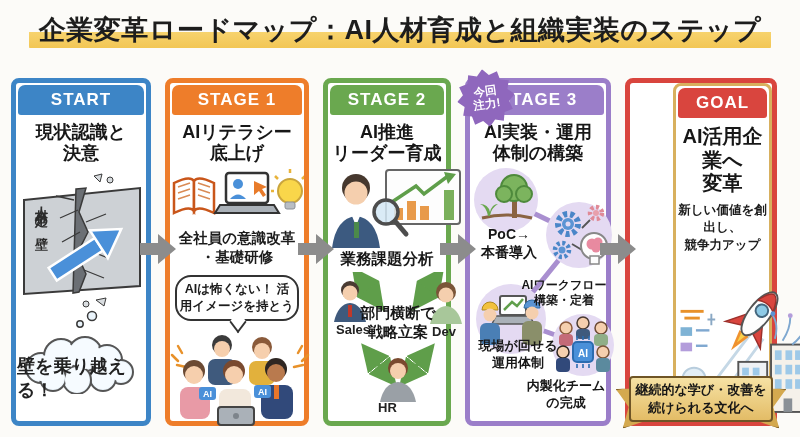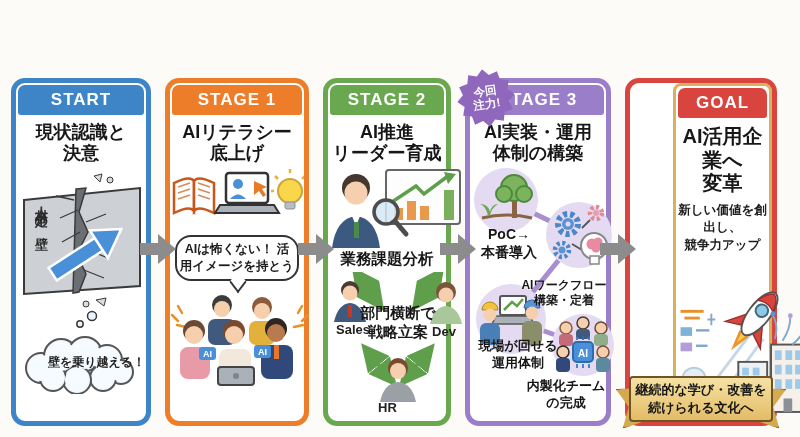--- a/index.html
+++ b/index.html
@@ -5,37 +5,37 @@
   html,body{margin:0;padding:0;}
   body{width:800px;height:437px;background:#fcfbf8;font-family:"Liberation Sans","DejaVu Sans",sans-serif;overflow:hidden;}
   .canvas{position:relative;width:800px;height:437px;}
   
   .title-wrap{position:absolute;top:10px;left:0;right:0;text-align:center;}
   .main-title{display:inline-block;font-size:27px;font-weight:800;color:#1d1d1d;letter-spacing:.5px;
     background:linear-gradient(transparent 54%, #f7d36e 54%, #f2c654 96%, transparent 96%);
     padding:2px 10px;border-radius:4px;}
   
   .row{position:absolute;top:78px;left:11px;display:flex;height:348px;}
-  .col{position:relative;background:#ffffff;border-radius:14px;display:flex;flex-direction:column;box-sizing:border-box;}
+  .col{position:relative;background:#ffffff;border-radius:8px;display:flex;flex-direction:column;box-sizing:border-box;}
   .col{border:5px solid var(--c);}
   .col-header{flex:none;height:30px;margin:2px 2px 0 2px;background:var(--c);color:#fff;font-weight:800;
     font-size:17px;letter-spacing:1px;display:flex;align-items:center;justify-content:center;border-radius:7px 7px 3px 3px;}
   .col-title{flex:none;text-align:center;font-weight:800;color:#171717;font-size:18px;line-height:1.18;
     margin:7px 1px 2px 1px;white-space:pre-line;}
   .col-body{flex:1;position:relative;}
   .pre{white-space:pre-line;}
   
   .arrow-cell{position:relative;width:14px;flex:none;}
   .arrow-cell svg{position:absolute;left:-11px;top:156px;z-index:6;}
   
   .wall-wrap{position:relative;width:134px;height:158px;margin:4px auto 0 auto;}
   .wall-label{position:absolute;left:16px;top:26px;writing-mode:vertical-rl;text-orientation:upright;
     font-size:13px;font-weight:800;color:#2b2b2b;letter-spacing:3px;}
   .cloud-wrap{position:relative;width:128px;height:64px;margin:2px auto 0 auto;}
-  .cloud-text{position:absolute;left:0;right:0;top:24px;text-align:right;font-size:12px;font-weight:800;color:#222;}
+  .cloud-text{position:absolute;left:0;right:0;top:24px;text-align:left;font-size:18px;font-weight:800;color:#222;}
   
   .s1-icons{display:block;margin:3px auto 0 auto;}
   .s1-body{font-size:14.5px;font-weight:800;text-align:center;line-height:1.3;margin-top:2px;color:#1c1c1c;}
   .bubble{position:relative;margin:8px 5px 0 5px;border:2px solid #333;border-radius:16px;background:#fff;
     padding:4px 2px;text-align:center;font-size:12.5px;font-weight:800;line-height:1.35;color:#1c1c1c;}
   .bubble:after{content:"";position:absolute;left:50%;bottom:-10px;margin-left:-6px;width:12px;height:12px;
     background:#fff;border-right:2px solid #333;border-bottom:2px solid #333;transform:rotate(45deg) skew(8deg,8deg);}
   .s1-people{display:block;margin:6px auto 0 auto;}
   
   .s2-illus{display:block;margin:2px auto 0 auto;}
@@ -75,20 +75,23 @@
   .ribbon .end.r{right:-2px;clip-path:polygon(100% 0,0 12%,0 88%,100% 100%,70% 50%);transform:rotate(10deg);}
   .ribbon .band{position:absolute;left:8px;right:8px;top:0;height:42px;background:linear-gradient(180deg,#f6e2a4,#e3bc66);
     border:2px solid #6f5526;border-radius:4px;display:flex;align-items:center;justify-content:center;
     text-align:center;font-size:13px;font-weight:800;color:#161616;line-height:1.35;white-space:pre-line;}
 </style>
 </head>
 <body>
 
 <div class="canvas">
 
+  <div class="title-wrap">
+    <span class="main-title">企業変革ロードマップ：AI人材育成と組織実装のステップ</span>
+  </div>
 
   <div class="row">
 
     <div class="col" style="--c:#3d85c6;width:140px;">
       <div class="col-header">START</div>
       <div class="col-title">現状認識と
 決意</div>
       <div class="col-body">
         <div class="wall-wrap">
           <svg width="134" height="158" viewBox="0 0 134 158">
@@ -159,20 +162,22 @@
             <path d="M60,30 Q68,21 76,30 Z" fill="#4a90d9"></path>
             <polygon points="84,12 84,26 89,22 93,28 96,26 92,20 97,18" fill="#e87b2a"></polygon>
             <polygon points="50,36 104,36 109,44 45,44" fill="#aab1b8" stroke="#333" stroke-width="2"></polygon>
           </g>
           <g>
             <circle cx="120" cy="22" r="12" fill="#f9d64a" stroke="#caa53d" stroke-width="2"></circle>
             <rect x="115" y="33" width="10" height="7" rx="2" fill="#b9bec4" stroke="#8b9096"></rect>
             <path d="M120,4 L120,0 M132,10 L135,7 M108,10 L105,7 M134,22 L138,22 M104,22 L101,22" stroke="#e8b33b" stroke-width="2.5"></path>
           </g>
         </svg>
+        <div class="s1-body pre">全社員の意識改革
+・基礎研修</div>
         <div class="bubble">AIは怖くない！
 活用イメージを持とう</div>
         <svg class="s1-people" width="140" height="100" viewBox="0 0 140 100">
           <path d="M8,34 L2,28 M12,26 L8,19 M16,40 L7,38" stroke="#e8912a" stroke-width="2.5" stroke-linecap="round"></path>
           <path d="M132,34 L138,28 M128,26 L132,19 M124,40 L133,38" stroke="#e8912a" stroke-width="2.5" stroke-linecap="round"></path>
           <circle cx="52" cy="18" r="10" fill="#3b3b3b"></circle>
             <circle cx="52" cy="22" r="8" fill="#f6cfad"></circle>
           <rect x="38" y="32" width="28" height="26" rx="7" fill="#3f5a7d"></rect>
           <circle cx="92" cy="20" r="10" fill="#8a5a3a"></circle>
             <circle cx="92" cy="24" r="8" fill="#f6cfad"></circle>

